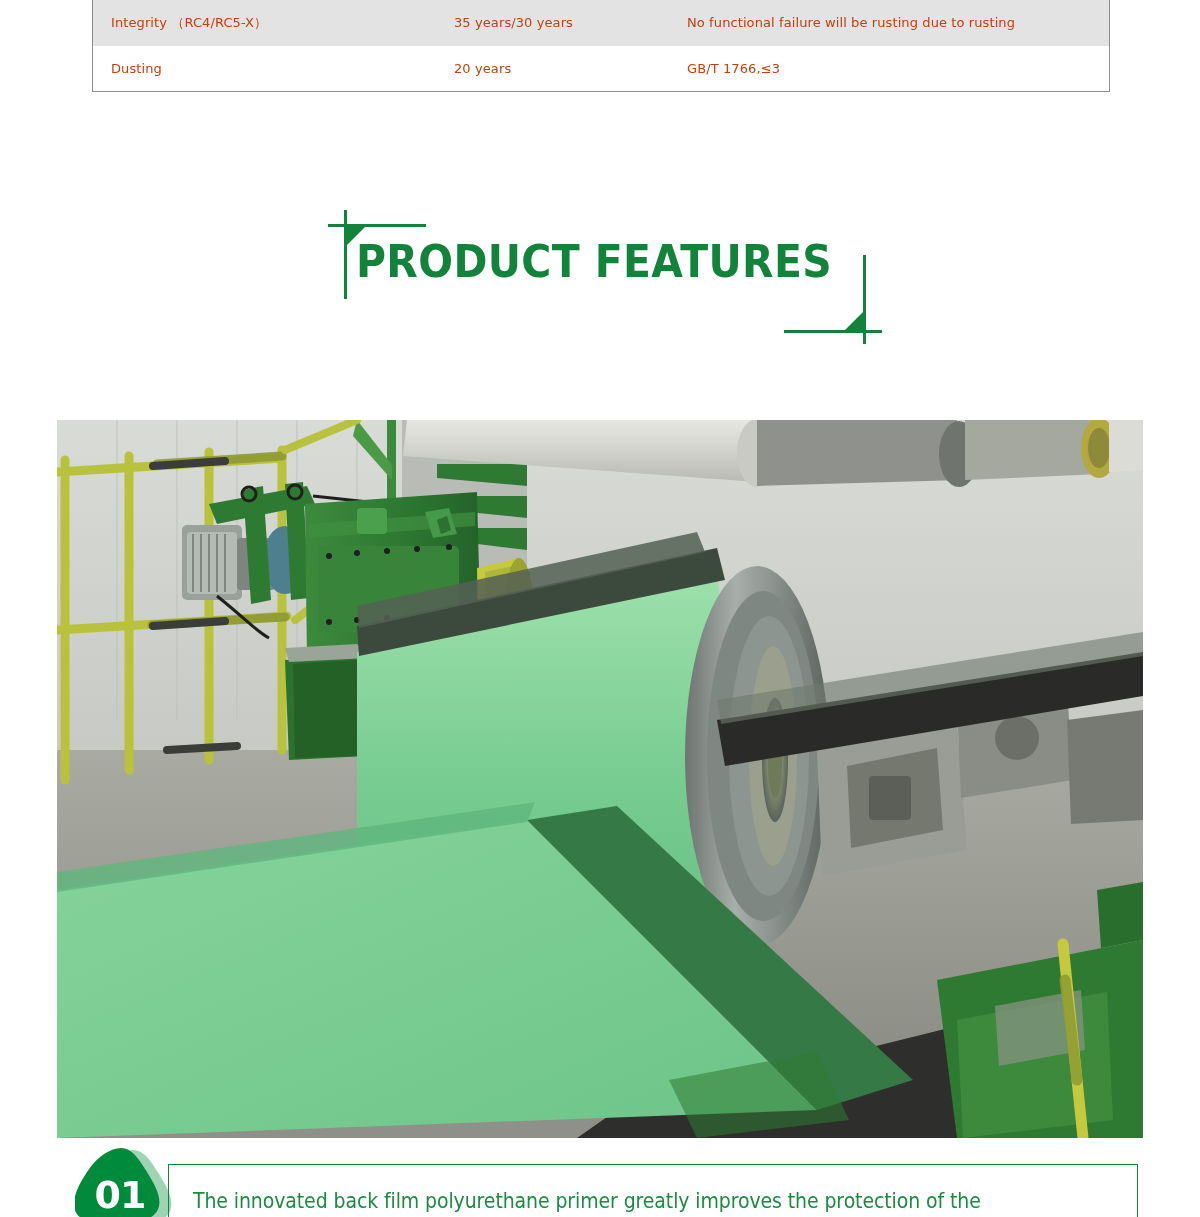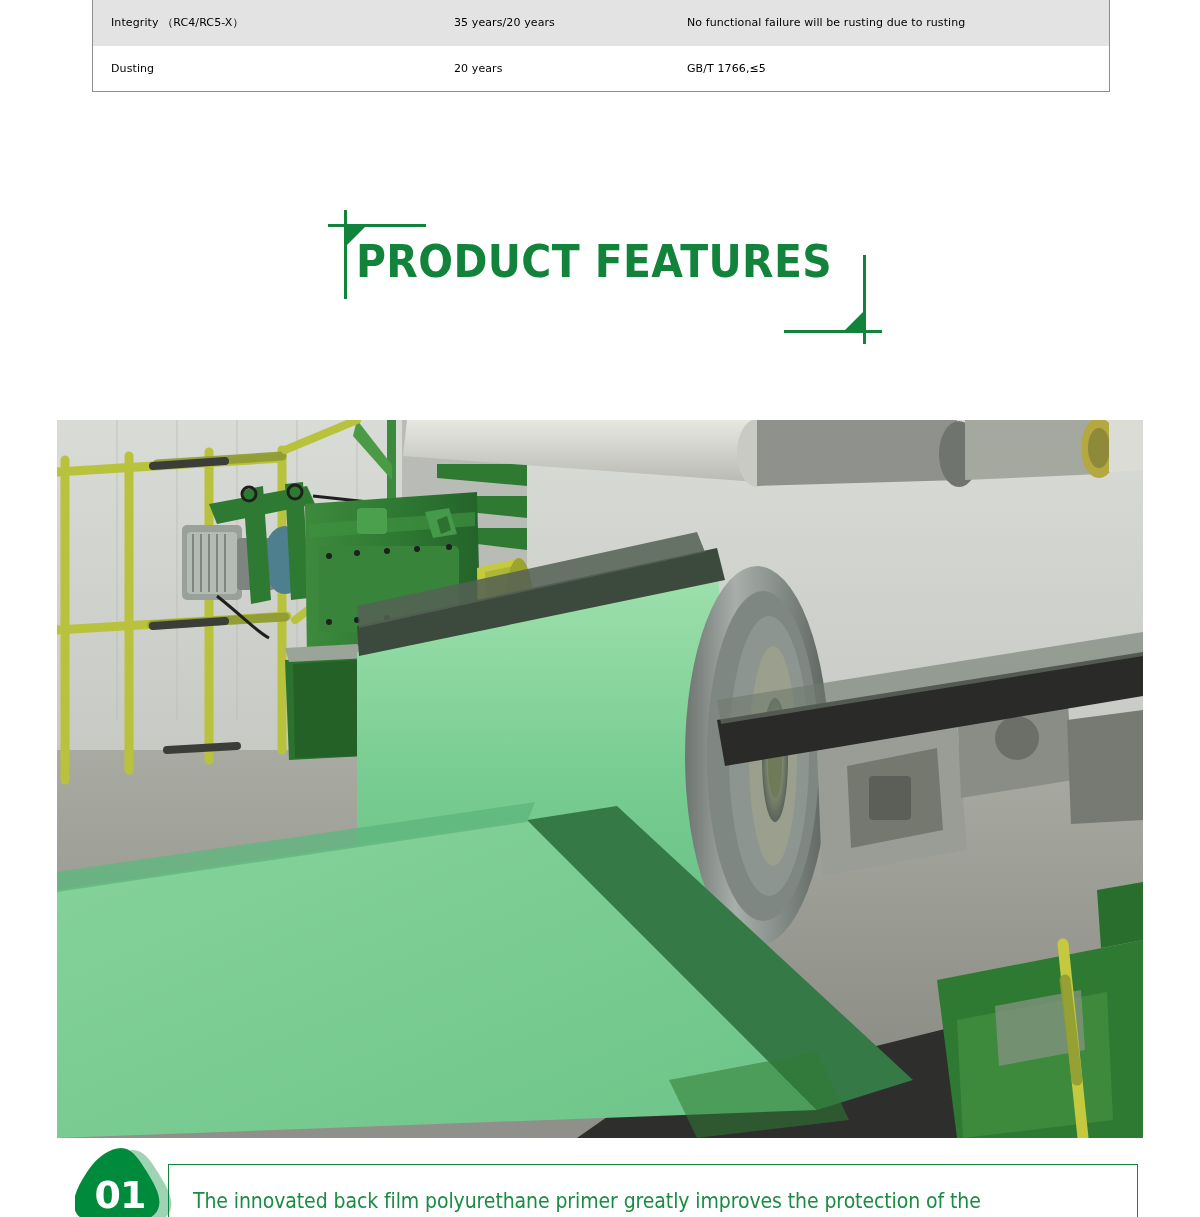--- a/index.html
+++ b/index.html
@@ -22,22 +22,22 @@
     left: 92px;
     top: -1px;
     width: 1018px;
     border-collapse: collapse;
     border: 1px solid #8d8d8d;
     table-layout: fixed;
   }
   .spec-table tr { height: 46px; }
   .spec-table td {
     padding: 0 0 0 18px;
-    font-size: 11px;
-    color: #000000;
+    font-size: 13px;
+    color: #c2410c;
     font-family: "DejaVu Sans", "Liberation Sans", sans-serif;
     font-weight: 400;
     letter-spacing: 0.1px;
     vertical-align: middle;
     white-space: nowrap;
     overflow: hidden;
   }
   .spec-table tr.shade { background: #e3e3e3; }
   .spec-table tr.plain { background: #ffffff; padding-left: 12px; }
   .col-item { width: 325px; }
@@ -158,27 +158,27 @@
     transform-origin: left top;
   }
 </style>
 </head>
 <body>
 
 <table class="spec-table">
   <tbody>
     <tr class="shade">
       <td class="col-item">Integrity （RC4/RC5-X）</td>
-      <td class="col-years">35 years/20 years</td>
+      <td class="col-years">35 years/30 years</td>
       <td class="col-req">No functional failure will be rusting due to rusting</td>
     </tr>
     <tr class="plain">
       <td class="col-item">Dusting</td>
       <td class="col-years">20 years</td>
-      <td class="col-req">GB/T 1766,≤5</td>
+      <td class="col-req">GB/T 1766,≤3</td>
     </tr>
   </tbody>
 </table>
 
 <div class="heading-block">
   <div class="brk-tl-h"></div>
   <div class="brk-tl-v"></div>
   <div class="brk-tl-tri"></div>
   <div class="heading-title">PRODUCT FEATURES</div>
   <div class="brk-br-h"></div>

